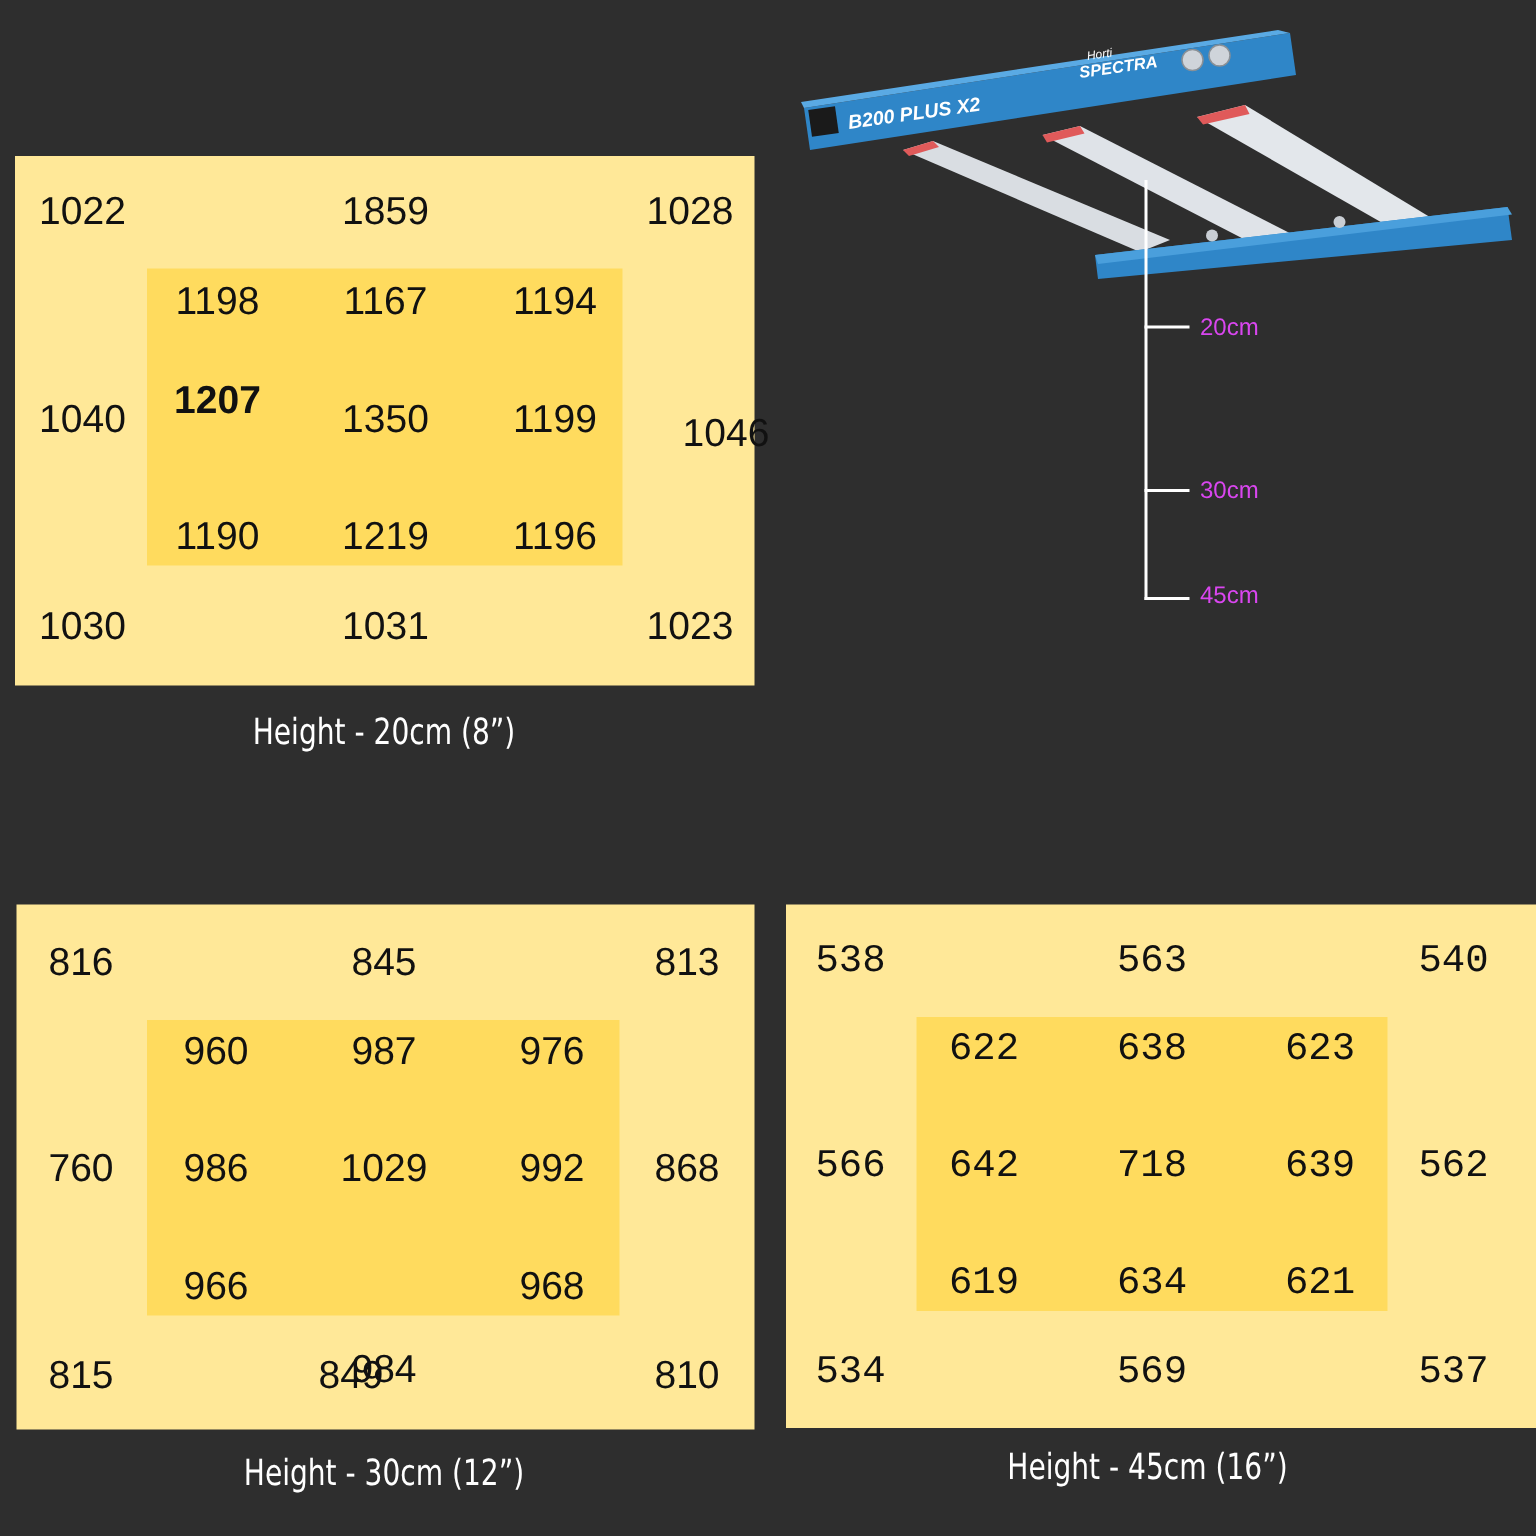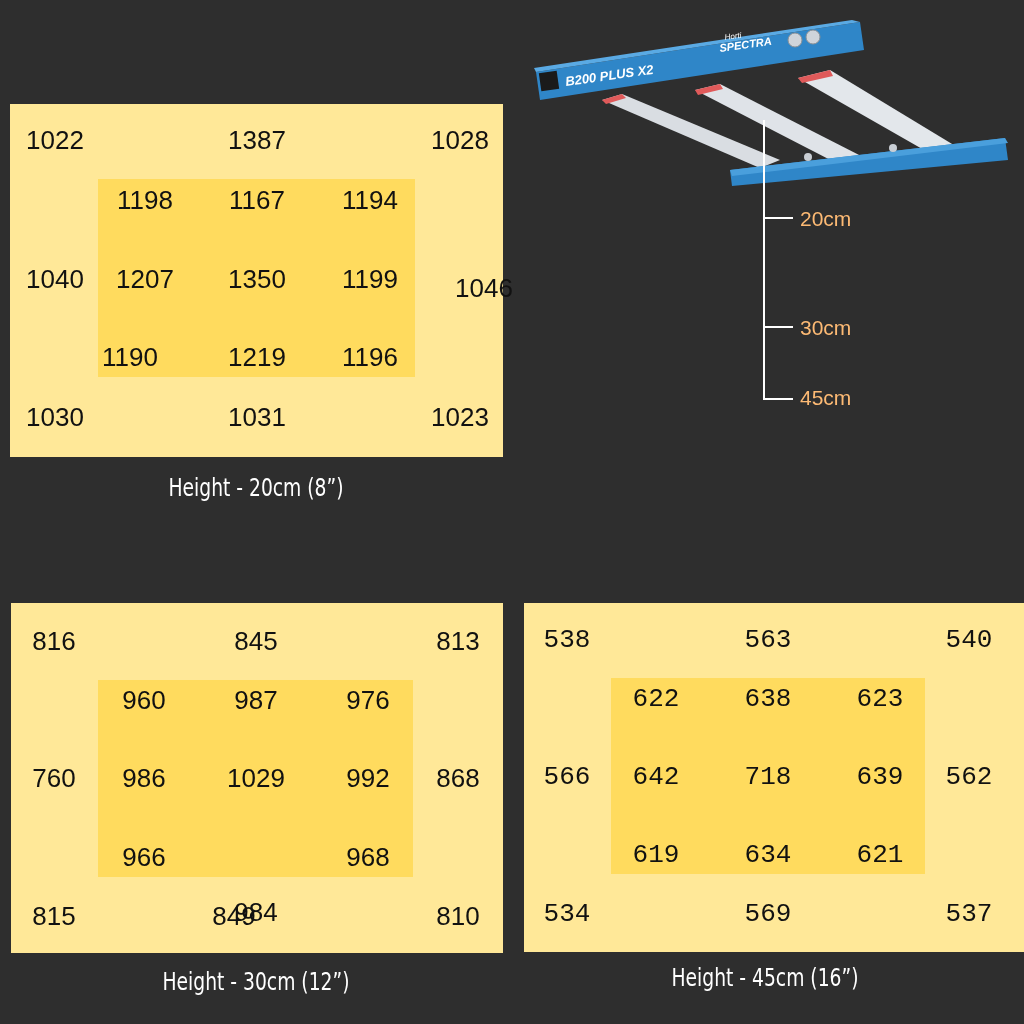--- a/index.html
+++ b/index.html
@@ -36,22 +36,22 @@
       text-align: center;
       transform: scaleX(0.78);
       transform-origin: center;
       white-space: nowrap;
     }
     
     .fixture { position: absolute; left: 530px; top: 0; width: 494px; height: 200px; }
     .ruler-line { position: absolute; background: #ffffff; }
     .ruler-label {
       position: absolute;
-      color: #fdba74;
-      font-size: 21px;
+      color: #d946ef;
+      font-size: 16px;
       line-height: 28px;
     }
   </style>
 </head>
 <body>
 
 <div class="fixture">
   <svg width="494" height="200" viewBox="0 0 494 200">
 
     <g>
@@ -89,31 +89,31 @@
   <div class="ruler-line" style="left:763px; top:326px; width:30px; height:2px;"></div>
   <div class="ruler-line" style="left:763px; top:398px; width:30px; height:2px;"></div>
   <div class="ruler-label" style="left:800px; top:205px;">20cm</div>
   <div class="ruler-label" style="left:800px; top:314px;">30cm</div>
   <div class="ruler-label" style="left:800px; top:384px;">45cm</div>
 </div>
 
 <div class="panel" style="left:10px; top:104px; width:493px; height:353px;">
   <div class="inner" style="left:88px; top:75px; width:317px; height:198px;"></div>
   <div class="val" style="left:45px; top:36px;">1022</div>
-  <div class="val" style="left:247px; top:36px;">1387</div>
+  <div class="val" style="left:247px; top:36px;">1859</div>
   <div class="val" style="left:450px; top:36px;">1028</div>
   <div class="val" style="left:135px; top:96px;">1198</div>
   <div class="val" style="left:247px; top:96px;">1167</div>
   <div class="val" style="left:360px; top:96px;">1194</div>
   <div class="val" style="left:45px; top:175px;">1040</div>
-  <div class="val" style="left:135px; top:175px;">1207</div>
+  <div class="val" style="left:135px; top:162px;font-weight:bold;">1207</div>
   <div class="val" style="left:247px; top:175px;">1350</div>
   <div class="val" style="left:360px; top:175px;">1199</div>
   <div class="val" style="left:450px; top:184px;padding-left:24px;">1046</div>
-  <div class="val" style="left:120px; top:253px;">1190</div>
+  <div class="val" style="left:135px; top:253px;">1190</div>
   <div class="val" style="left:247px; top:253px;">1219</div>
   <div class="val" style="left:360px; top:253px;">1196</div>
   <div class="val" style="left:45px; top:313px;">1030</div>
   <div class="val" style="left:247px; top:313px;">1031</div>
   <div class="val" style="left:450px; top:313px;">1023</div>
 </div>
 <div class="caption" style="left:106px; width:300px; top:474px;">Height - 20cm (8”)</div>
 
 <div class="panel" style="left:11px; top:603px; width:492px; height:350px;">
   <div class="inner" style="left:87px; top:77px; width:315px; height:197px;"></div>

